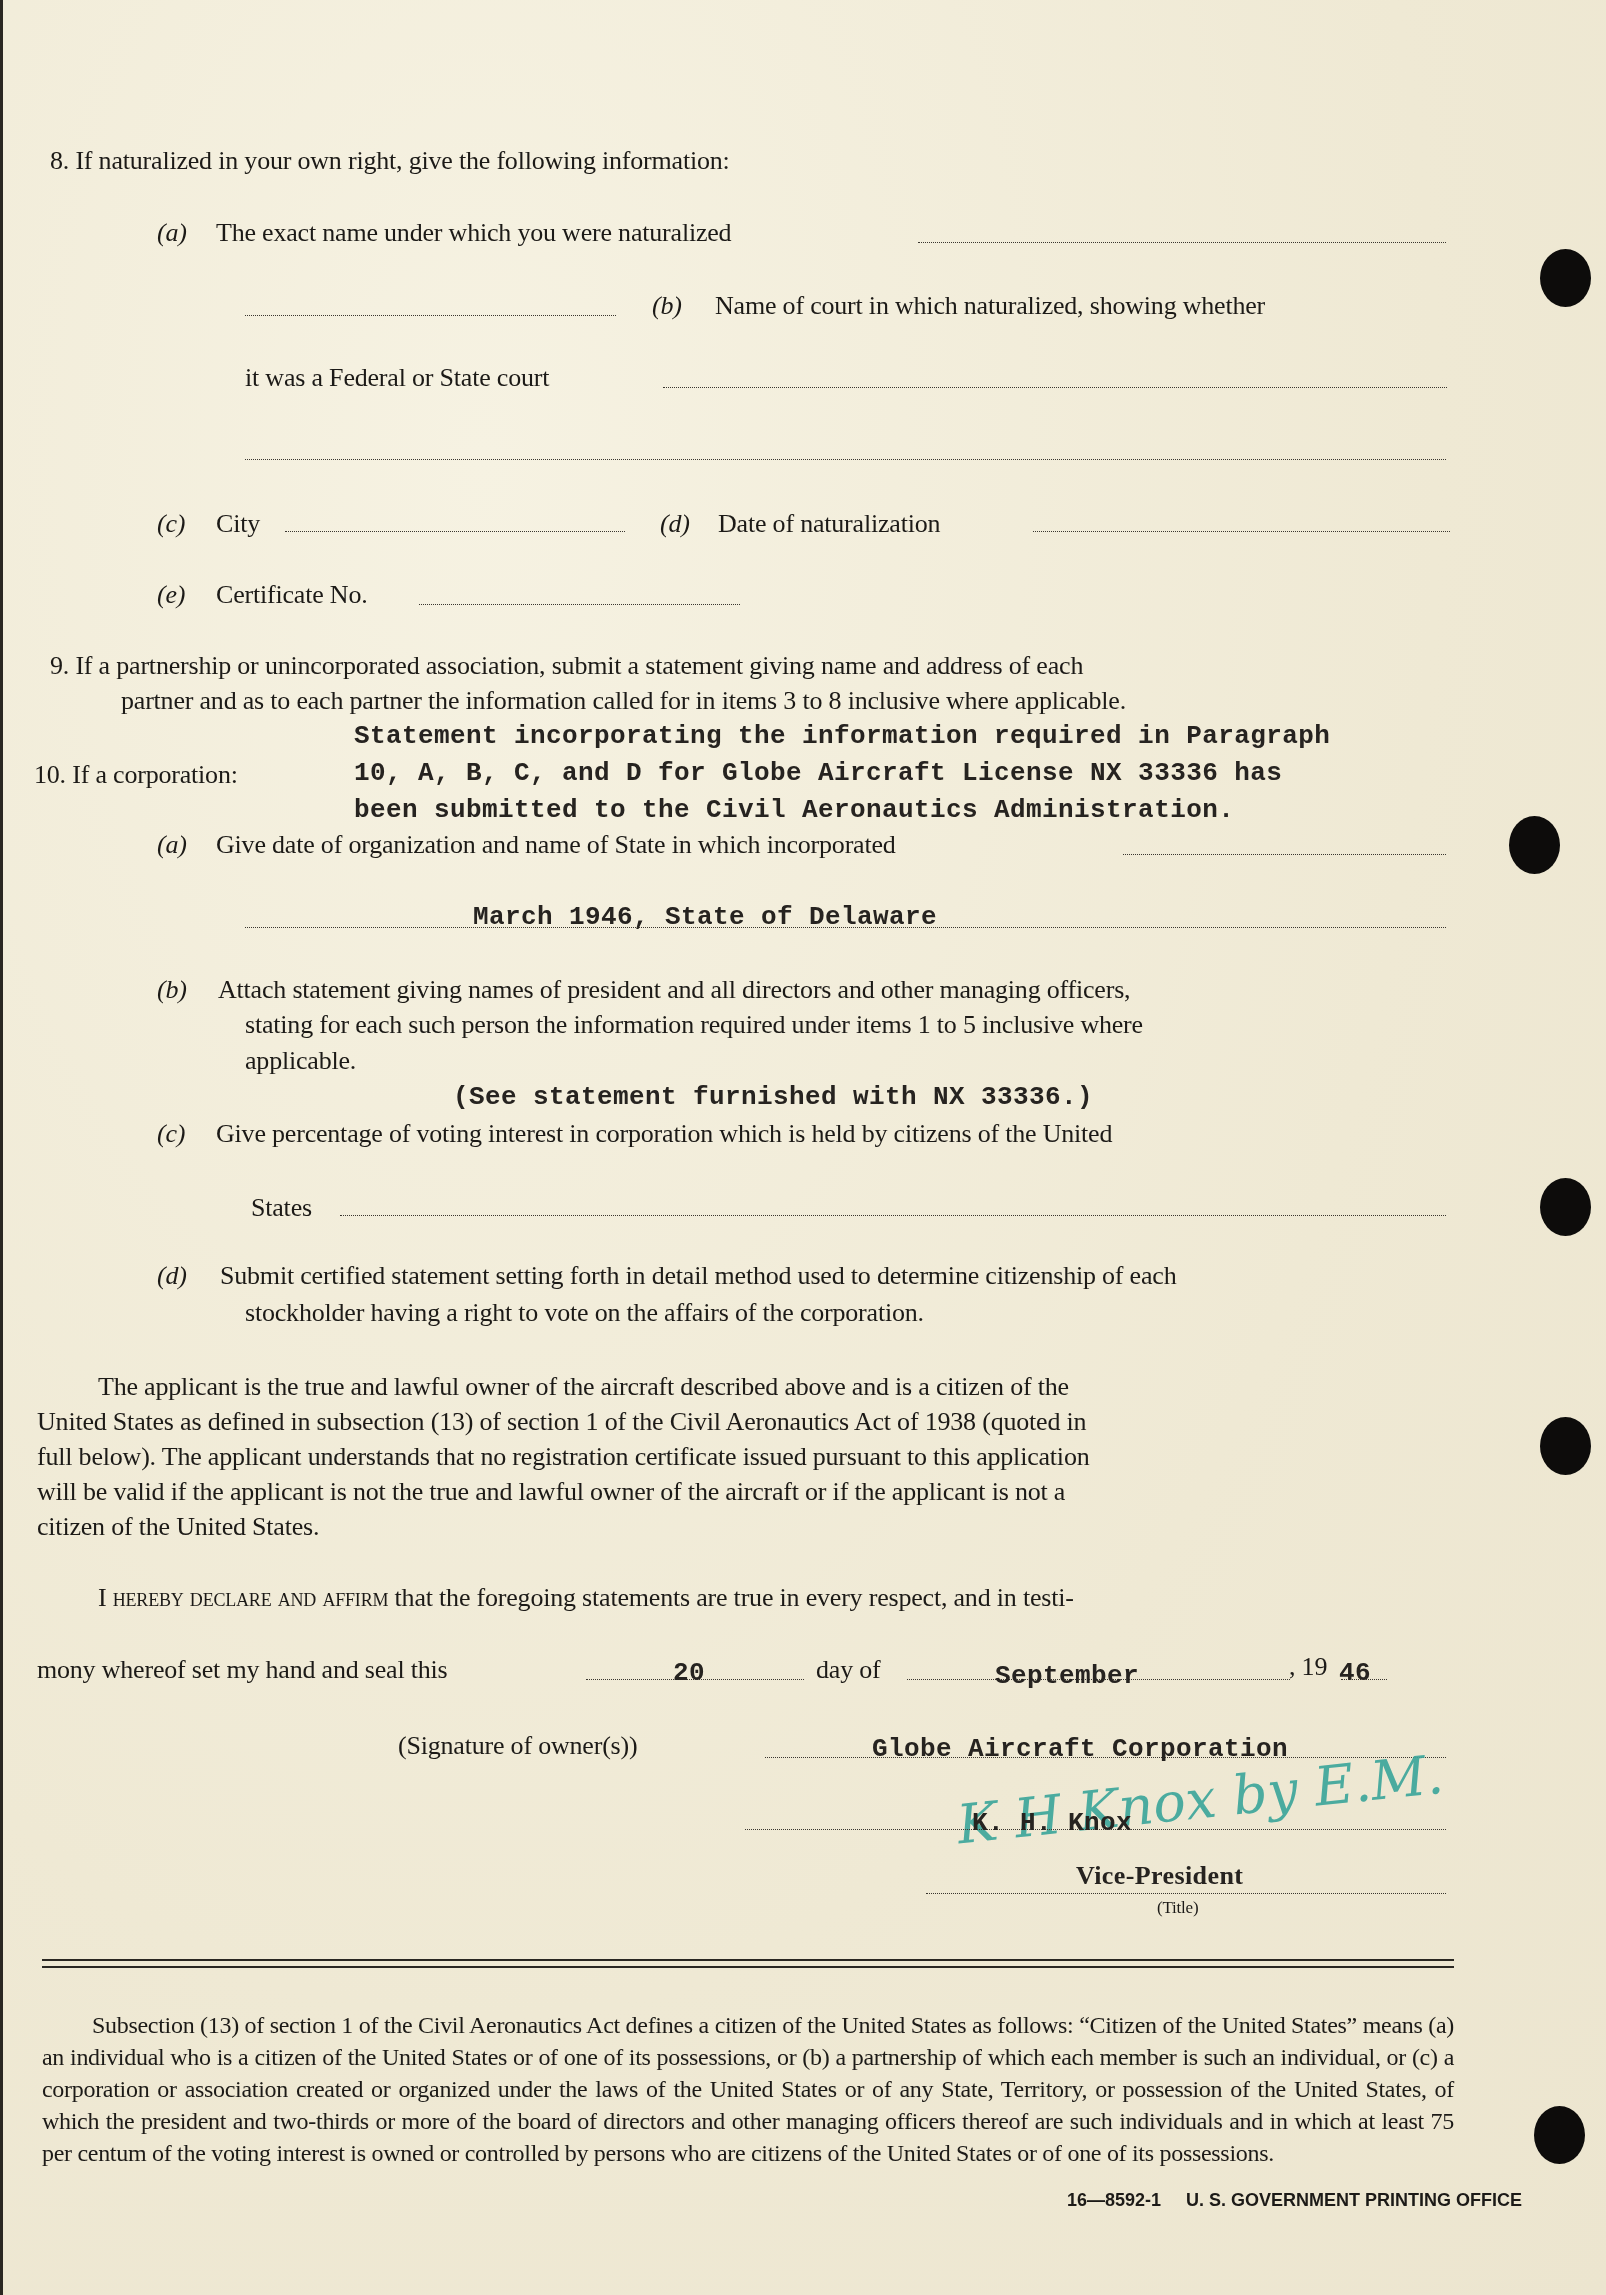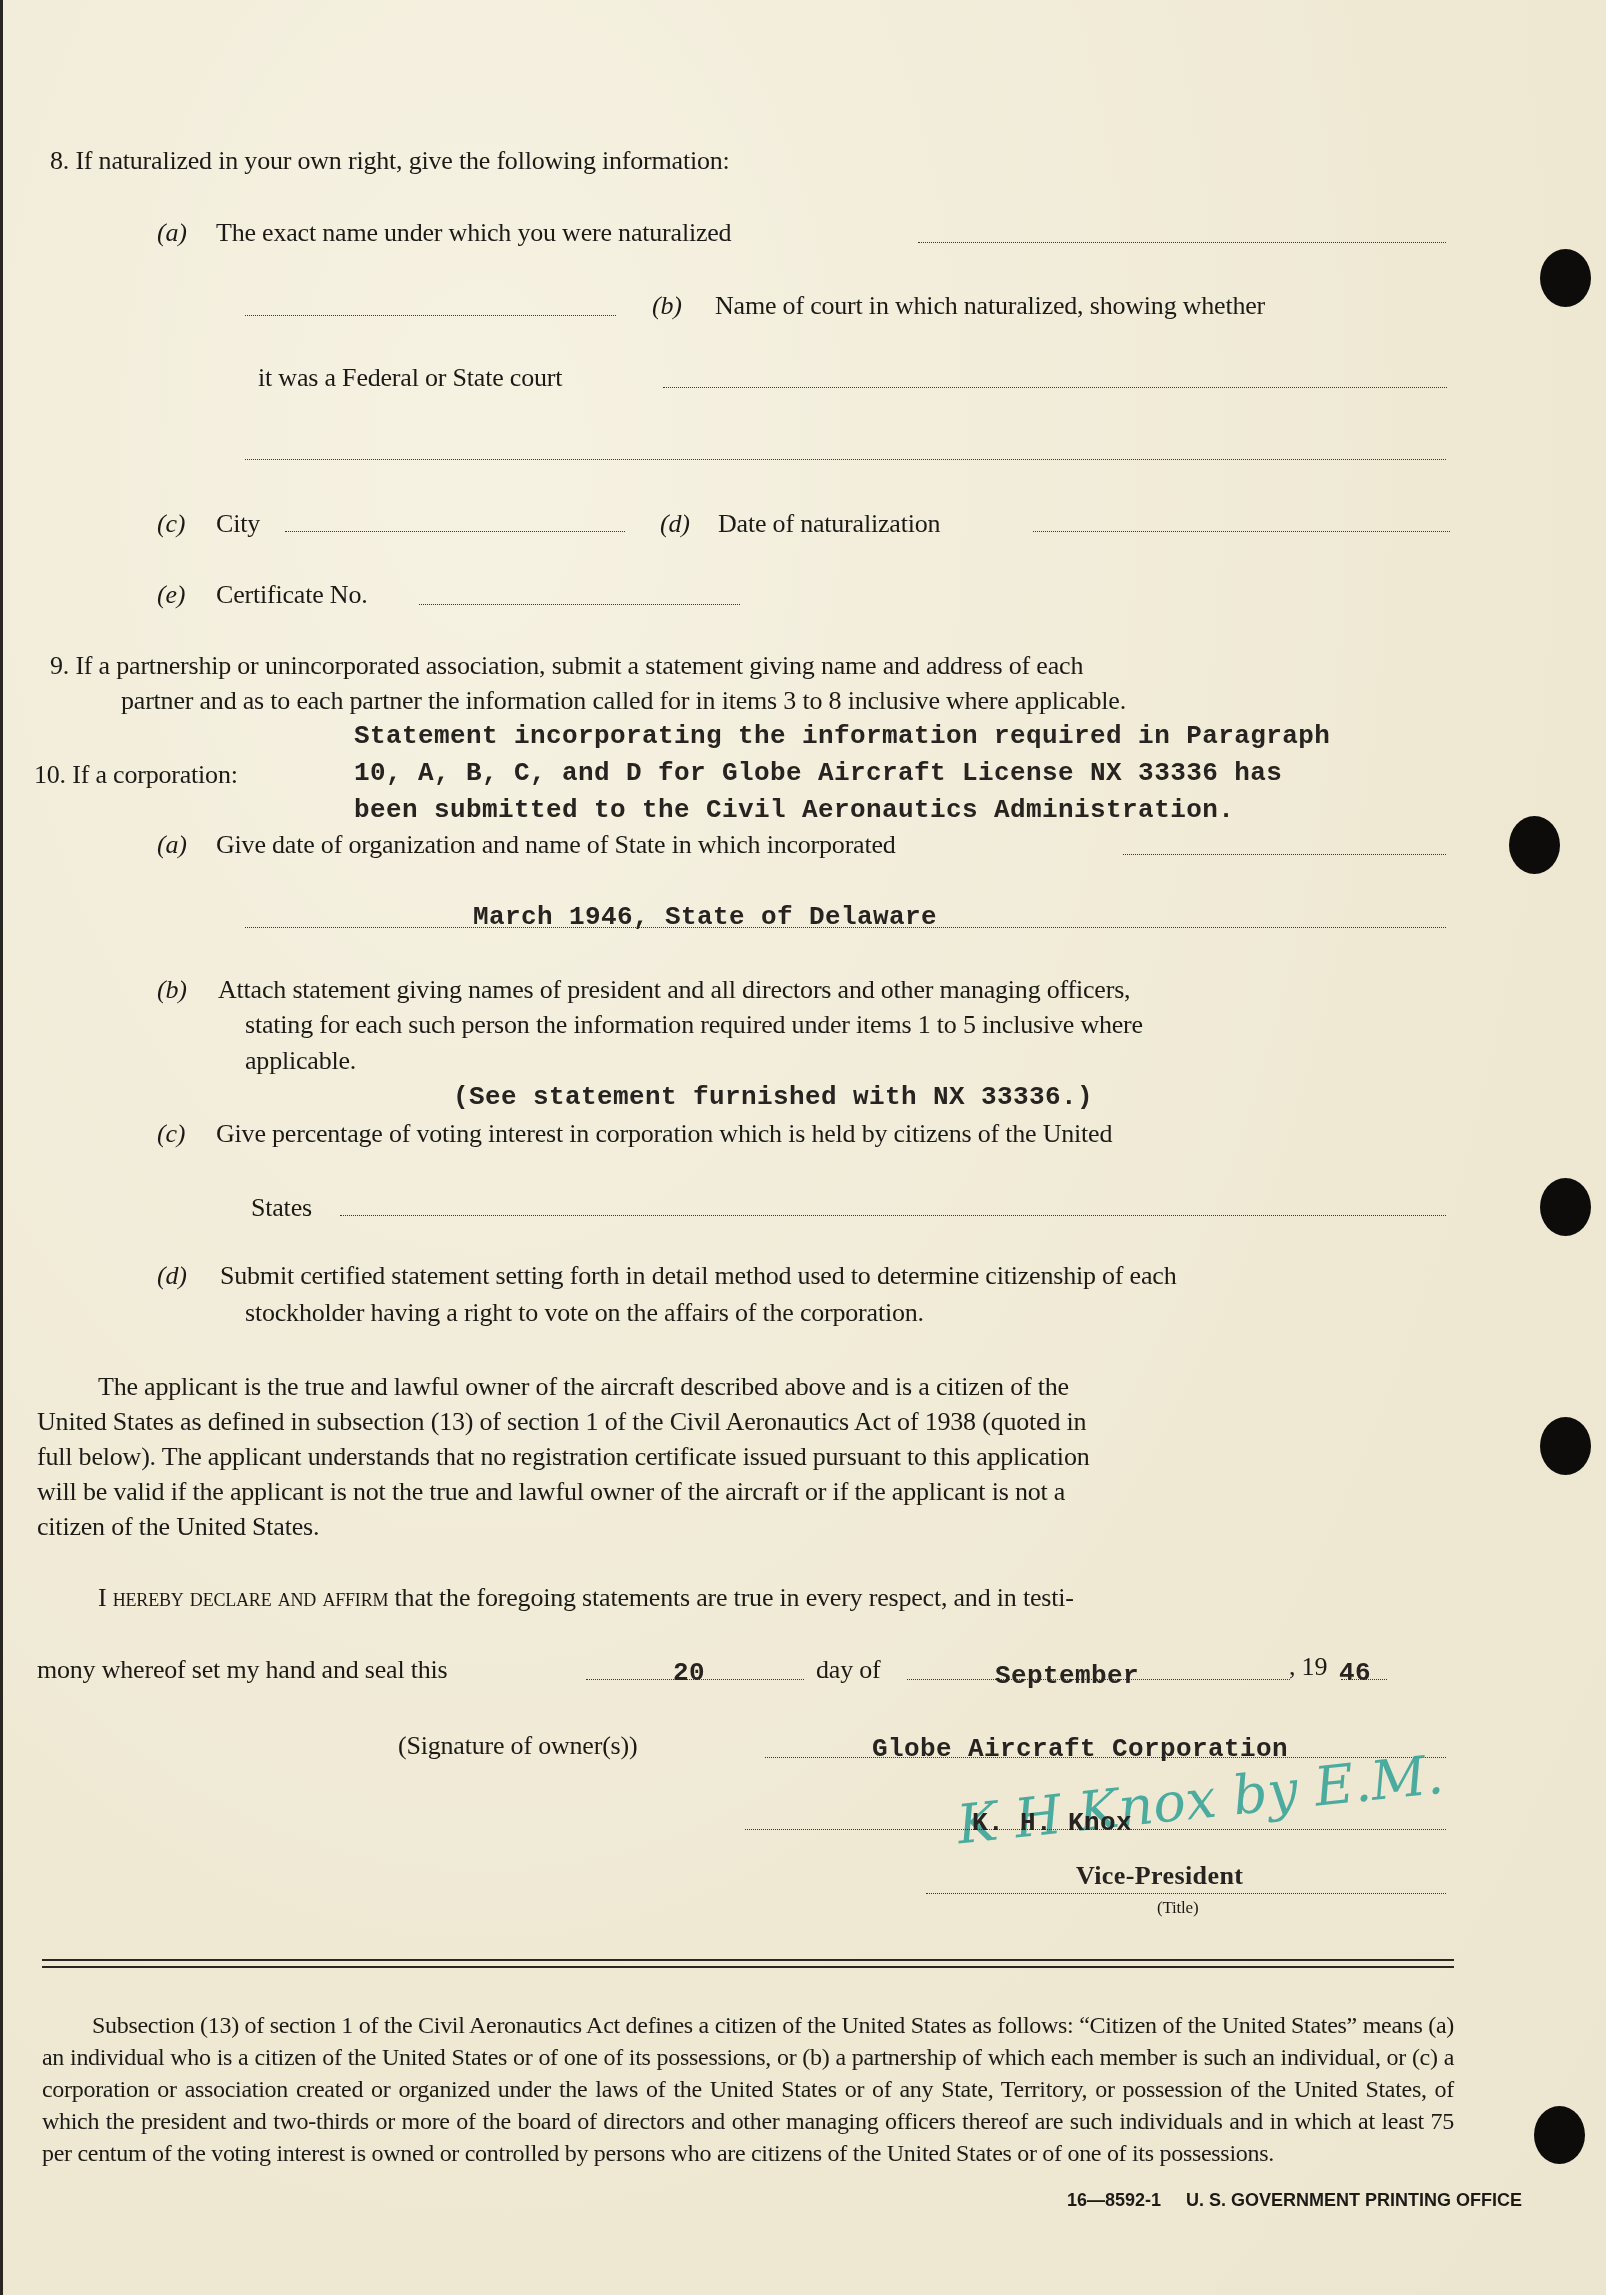--- a/index.html
+++ b/index.html
@@ -32,21 +32,21 @@
 <div class="hole" style="left:1540px;top:1417px;"></div>
 <div class="hole" style="left:1534px;top:2106px;"></div>
 
 <div class="t" style="left:50px;top:144px;">8.  If naturalized in your own right, give the following information:</div>
 <span class="t it" style="left:157px;top:216px;">(a)</span>
 <span class="t" style="left:216px;top:216px;">The exact name under which you were naturalized</span>
 <div class="dots" style="left:918px;top:242px;width:528px;"></div>
 <div class="dots" style="left:245px;top:315px;width:371px;"></div>
 <span class="t it" style="left:652px;top:289px;">(b)</span>
 <span class="t" style="left:715px;top:289px;">Name of court in which naturalized, showing whether</span>
-<span class="t" style="left:245px;top:361px;margin-left:13px;">it was a Federal or State court</span>
+<span class="t" style="left:245px;top:361px;">it was a Federal or State court</span>
 <div class="dots" style="left:663px;top:387px;width:784px;"></div>
 <div class="dots" style="left:245px;top:459px;width:1201px;"></div>
 <span class="t it" style="left:157px;top:507px;">(c)</span>
 <span class="t" style="left:216px;top:507px;">City</span>
 <div class="dots" style="left:285px;top:531px;width:340px;"></div>
 <span class="t it" style="left:660px;top:507px;">(d)</span>
 <span class="t" style="left:718px;top:507px;">Date of naturalization</span>
 <div class="dots" style="left:1033px;top:531px;width:417px;"></div>
 <span class="t it" style="left:157px;top:578px;">(e)</span>
 <span class="t" style="left:216px;top:578px;">Certificate No.</span>

